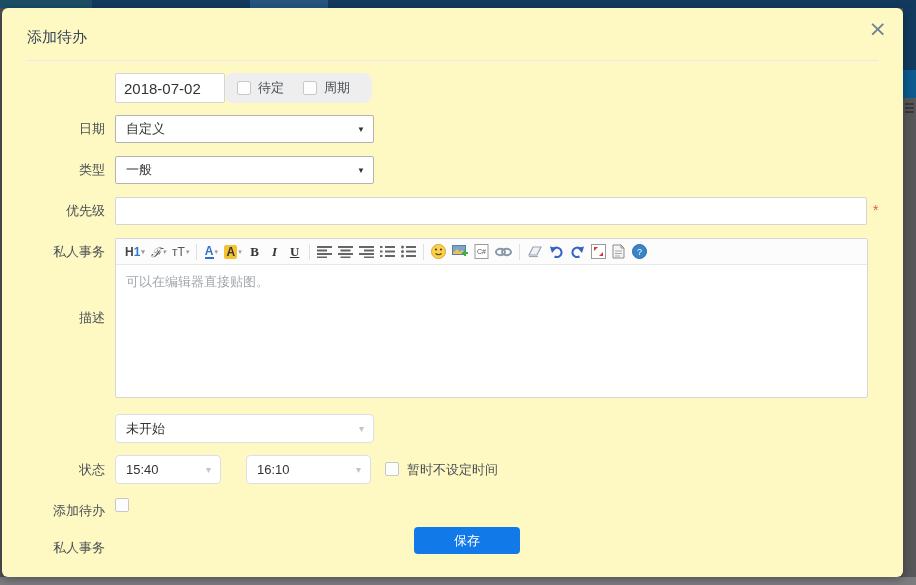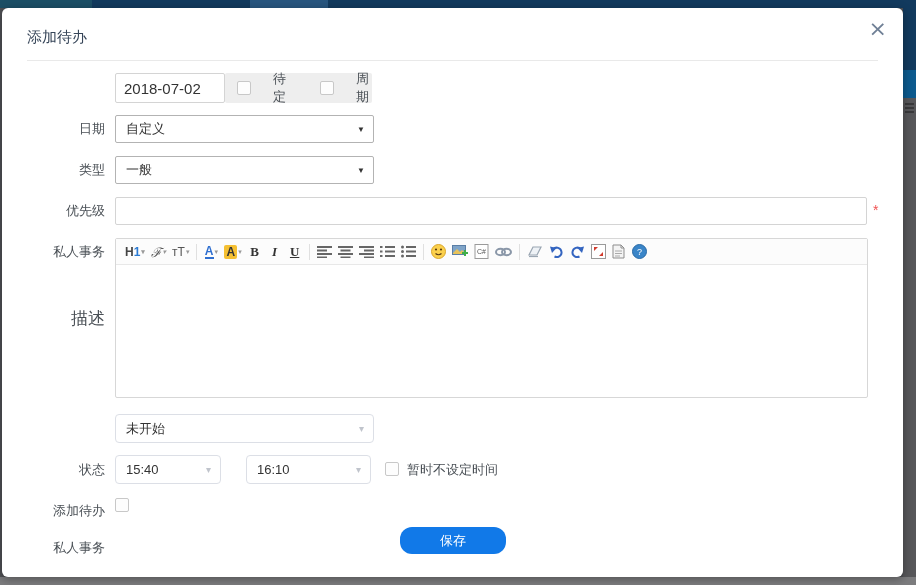--- a/index.html
+++ b/index.html
@@ -12,34 +12,34 @@
   .bd-topbar-b { position:absolute; left:250px; top:0; width:78px; height:8px; background:#28567f; }
   .bd-right    { position:absolute; left:903px; top:0; width:13px; height:585px; }
   .bd-right .seg1 { position:absolute; top:0; height:70px; width:13px; background:#123a5e; }
   .bd-right .seg2 { position:absolute; top:70px; height:28px; width:13px; background:#0c5a8e; }
   .bd-right .seg3 { position:absolute; top:98px; height:479px; width:13px; background:#57575a; }
   .bd-right .bar  { position:absolute; left:2px; width:9px; height:2px; background:#39393b; }
   .bd-bottom   { position:absolute; left:0; top:577px; width:916px; height:8px; background:#7c7c7e; }
 
   
   .modal { position:absolute; left:2px; top:8px; width:901px; height:569px;
-           background:#ffffff; border-radius:6px; box-shadow:0 2px 10px rgba(0,0,0,.35); }
+           background:#fef9c3; border-radius:6px; box-shadow:0 2px 10px rgba(0,0,0,.35); }
   .modal-title { position:absolute; left:25px; top:20px; font-size:15px; color:#364558; }
   .modal-close { position:absolute; right:16px; top:10px; font-size:22px; color:#708096;
                  cursor:pointer; line-height:1; font-family:"DejaVu Sans", sans-serif; }
   .modal-divider { position:absolute; left:25px; right:25px; top:52px; height:1px; background:#e9e9e9; }
 
   .row-label { position:absolute; left:0; width:103px; text-align:right; font-size:13px; color:#4a5056;margin-top:40px; }
 
   
   .inp { border:1px solid #d4d4d4; border-radius:2px; background:#fff; font-size:15px; color:#333;
          padding:0 8px; font-family:"Liberation Sans", sans-serif; }
   .date-input { position:absolute; left:113px; top:65px; width:110px; height:30px; }
   .date-flags { position:absolute; left:223px; top:65px; width:147px; height:30px; background:#eeeeee;
-                border-radius:2px; display:flex; align-items:center; padding:3px 12px; gap:22px; }
+                border-radius:8px; display:flex; align-items:center; padding:3px 12px; gap:7px; }
   .cbox { width:14px; height:14px; border:1px solid #c8c8c8; border-radius:2px; background:#fdfdfd; flex:none; }
   .flag-label { font-size:13px; color:#4a5056; margin-right:12px; }
 
   
   .nselect { position:absolute; left:113px; height:28px; width:259px; border:1px solid #b3b3b3;
              border-radius:2px; background:#fff; font-size:13px; color:#333;
              display:flex; align-items:center; padding:0 10px; }
   .nselect .caret { position:absolute; right:8px; font-size:8px; color:#333; }
 
   
@@ -60,32 +60,32 @@
   .g-f  { font-family:"Liberation Serif", serif; font-style:italic; font-size:13px; color:#555; }
   .g-sz { font-size:12px; color:#555; }
   .g-A  { font-size:12px; font-weight:bold; color:#2f6fd0; border-bottom:2px solid #2f6fd0; line-height:12px; }
   .g-Ab { font-size:12px; font-weight:bold; color:#333; background:#f5c032; padding:0 2px; border-radius:2px; }
   .g-b  { font-family:"Liberation Serif", serif; font-weight:bold; font-size:13px; color:#333; }
   .g-i  { font-family:"Liberation Serif", serif; font-style:italic; font-weight:bold; font-size:13px; color:#333; }
   .g-u  { font-family:"Liberation Serif", serif; font-weight:bold; font-size:13px; color:#333; text-decoration:underline; }
   .ed-content { padding:8px 10px; font-size:13px; color:#a2a8ae; }
   .desc-label { position:absolute; left:0; top:230px; width:103px; height:160px;
                 display:flex; align-items:center; justify-content:flex-end;
-                font-size:17px; color:#4a5056; }
+                font-size:13px; color:#4a5056; }
 
   
   .eselect { position:absolute; height:29px; border:1px solid #dcdfe6; border-radius:4px; background:#fff;
              font-size:13px; color:#333; display:flex; align-items:center; padding:0 10px; }
   .eselect .ecaret { position:absolute; right:9px; font-size:10px; color:#c0c4cc; }
 
   .time-flag-label { position:absolute; left:405px; top:447px; height:29px; line-height:29px;
                      font-size:13px; color:#4a5056; }
 
-  .save-btn { position:absolute; left:398px; top:519px; width:106px; height:27px; background:#1179e8;
-              border:none; border-radius:12px; color:#fff; font-size:13px; cursor:pointer;
+  .save-btn { position:absolute; left:412px; top:519px; width:106px; height:27px; background:#1179e8;
+              border:none; border-radius:4px; color:#fff; font-size:13px; cursor:pointer;
               font-family:Liberation Serif, serif; }
 </style>
 </head>
 <body>
 
 <div class="bd-topbar">
   <div class="bd-topbar-a"></div>
   <div class="bd-topbar-b"></div>
 </div>
 <div class="bd-right">
@@ -273,20 +273,21 @@
             <path d="M3 7 h7 M3 9.5 h7 M3 12 h5" stroke="#aaa"></path>
           </svg>
         </span>
       <span class="ed-btn">
         <svg width="15" height="15">
             <circle cx="7.5" cy="7.5" r="7" fill="#3a85c8" stroke="#2a6aa6"></circle>
             <text x="5" y="11" font-size="9" fill="#fff" font-family="Liberation Sans, sans-serif">?</text>
           </svg>
         </span>
     </div>
+    <div class="ed-content">可以在编辑器直接贴图。</div>
   </div>
 
   <div class="row-label" style="top:413px">状态</div>
   <div class="eselect" style="left:113px; top:406px; width:259px">
     <span>未开始</span>
     <span class="ecaret">▾</span>
   </div>
 
   <div class="row-label" style="top:454px">添加待办</div>
   <div class="eselect" style="left:113px; top:447px; width:106px">

